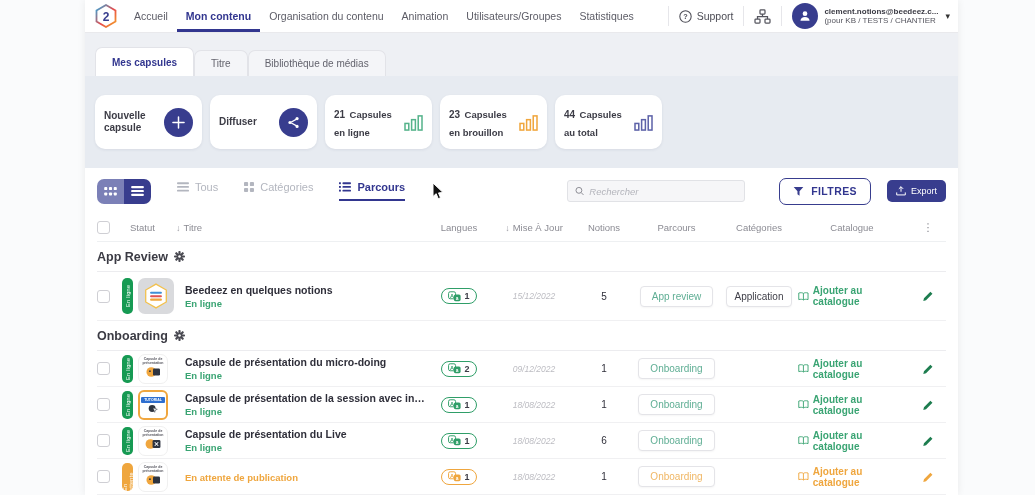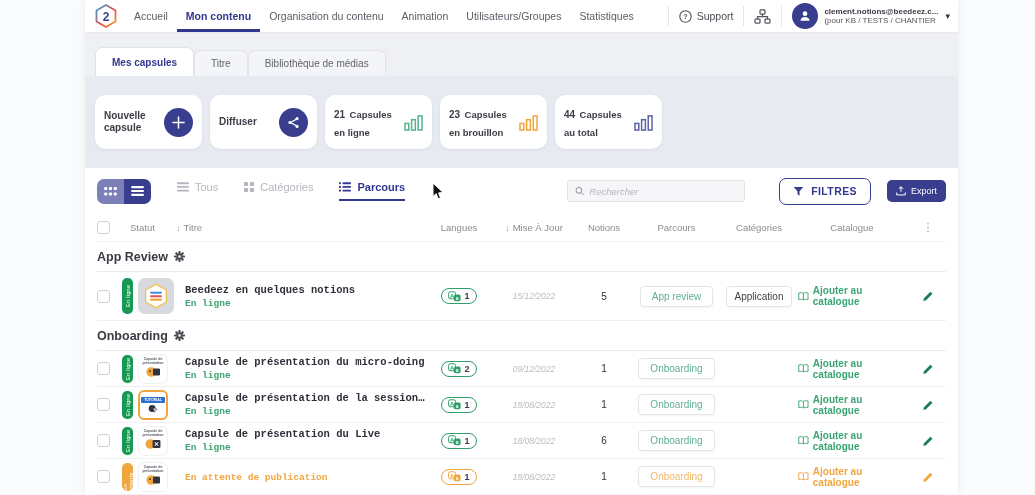--- a/index.html
+++ b/index.html
@@ -84,21 +84,21 @@
            writing-mode:vertical-rl; transform:rotate(180deg); color:#fff; font-size:5.5px; letter-spacing:.3px; }
   .vpill.g { background:#169a53; } .vpill.o { background:#efa63e; }
   .big .vpill { height:36px; } .std .vpill { height:28px; }
   .thumb { border-radius:7px; margin-left:5px; overflow:hidden; position:relative; flex:none; cursor:pointer; }
   .thumb.tb { width:36px; height:36px; background:#d9dadd; display:flex; align-items:center; justify-content:center; }
   .thumb.tp { width:30px; height:30px; background:#fff; border:1px solid #f0f0f0; text-align:center; }
   .thumb.tt { width:30px; height:30px; background:#fff; border:2px solid #f0a63e; border-radius:6px;
               display:flex; flex-direction:column; align-items:center; justify-content:center; gap:1px; }
   .tp .t-cap { font-size:3.5px; font-weight:bold; color:#55555e; line-height:1.2; padding-top:2px; display:block; }
   .tt .t-lab { background:#2f6fd0; color:#fff; font-size:3.5px; font-weight:bold; padding:1px 3px; border-radius:1px; }
-  .t-title { margin-left:9px; min-width:0;font-family:Liberation Mono, monospace; }
+  .t-title { margin-left:9px; min-width:0; }
   .t-title .t1 { font-size:10.5px; font-weight:bold; color:#2f2f3a; white-space:nowrap; overflow:hidden; text-overflow:ellipsis; }
   .t-title .t2 { font-size:9.5px; font-weight:bold; margin-top:2px; }
   .t2.g { color:#3aa473; } .t2.o { color:#efa63e; }
   .langb { display:inline-flex; align-items:center; gap:3px; border:1.5px solid currentColor; border-radius:9px;
            padding:1px 6px; height:16px; font-size:9px; font-weight:bold; cursor:pointer; }
   .langb.g { color:#2f9e68; } .langb.o { color:#efa63e; }
   .langb .n { color:#3c3c46; }
   .date { font-size:8.5px; font-style:italic; color:#bcbcc2; }
   .notions { font-size:10px; color:#2f2f3a; }
   .chip { border:1px solid #e4e4e8; border-radius:4px; background:#fff; box-shadow:0 1px 2px rgba(0,0,0,.04);

